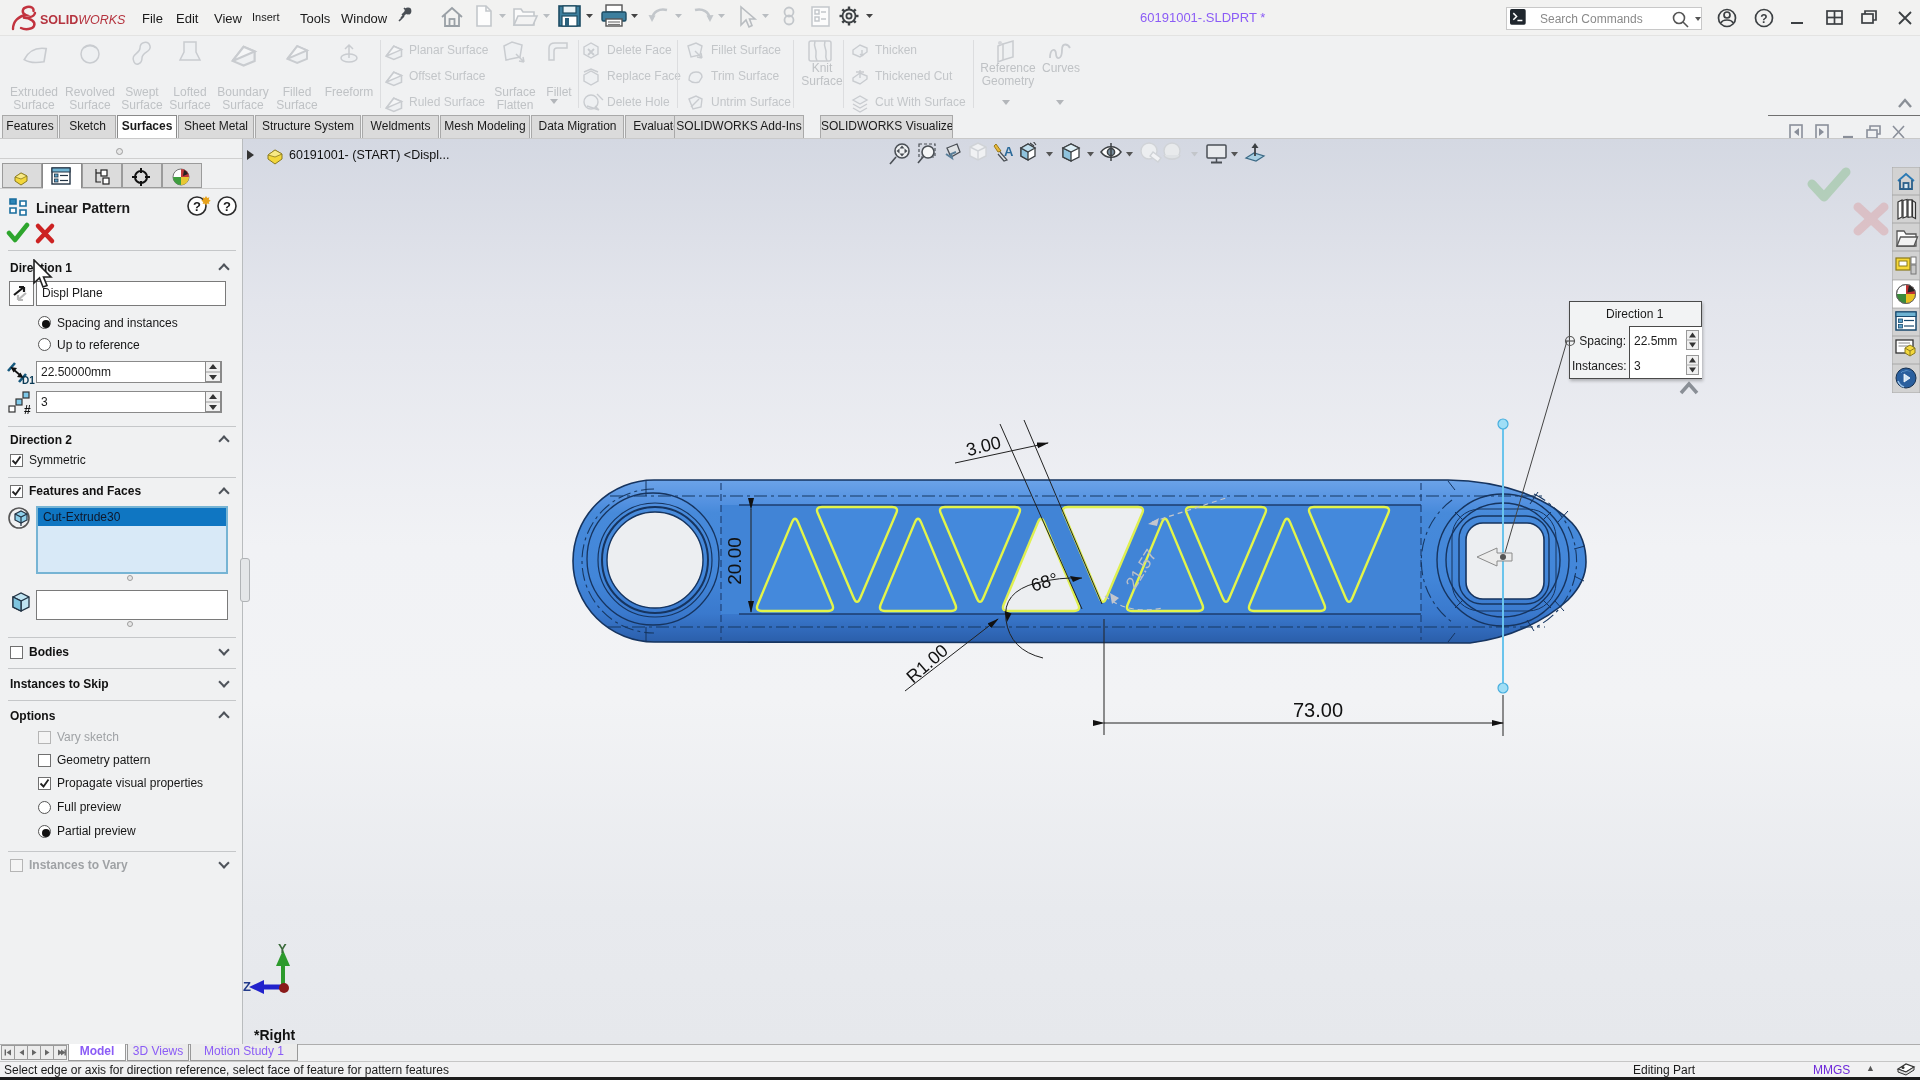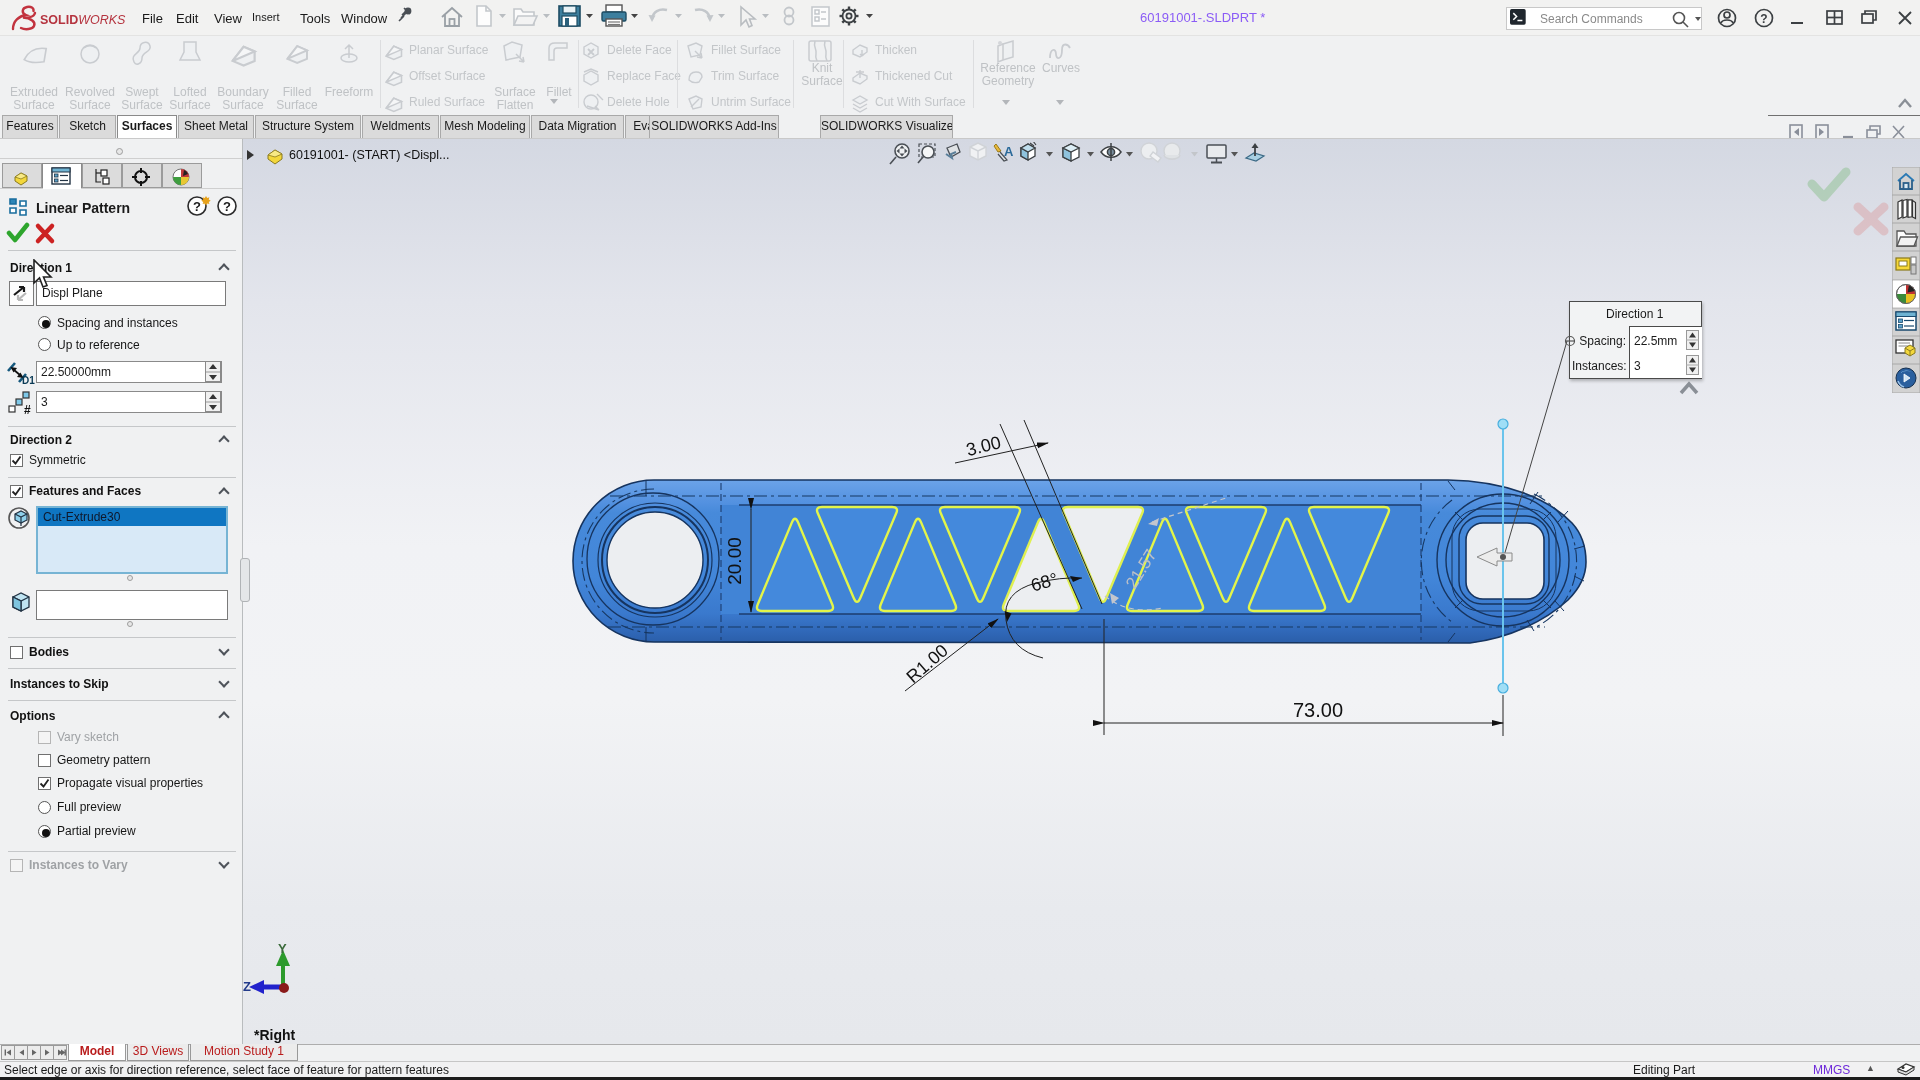--- a/index.html
+++ b/index.html
@@ -11,21 +11,21 @@
 .ptab{position:absolute;top:163px;width:40px;height:25px;background:#dcdcdc;border:1px solid #9b9b9b}
 .hdr{position:absolute;font-weight:bold;font-size:12px;color:#111}
 .cup{position:absolute;width:8px;height:8px;border-left:2.4px solid #4e535a;border-top:2.4px solid #4e535a;transform:rotate(45deg)}
 .cdn{position:absolute;width:8px;height:8px;border-left:2.4px solid #4e535a;border-top:2.4px solid #4e535a;transform:rotate(225deg)}
 .div{position:absolute;left:8px;width:228px;height:1px;background:#c5c7c9}
 .cb{position:absolute;width:13px;height:13px;background:#fff;border:1px solid #707070}
 .rad{position:absolute;width:13px;height:13px;background:#fff;border:1px solid #555;border-radius:50%}
 .lbl{position:absolute;font-size:12px;color:#161616}
 .grip{position:absolute;width:7px;height:7px;border-radius:50%;background:#e7e7e7;border:1px solid #9d9d9d}
 .spin{position:absolute;width:16px;height:21px;border:1px solid #8a8a8a;background:#f0f0f0}
-.btab{position:absolute;top:1044px;height:17px;background:#ececec;border:1px solid #999;border-top:none;font-size:12px;text-align:center;line-height:15px;color:#b91c1c}
+.btab{position:absolute;top:1044px;height:17px;background:#ececec;border:1px solid #999;border-top:none;font-size:12px;text-align:center;line-height:15px;color:#8b5cf6}
 </style></head>
 <body>
 
 <div class="a" style="left:0;top:0;width:1920px;height:36px;background:#f2f2f1;border-bottom:1px solid #e3e3e2"></div>
 <div id="logo" class="a" style="left:10px;top:4px;width:230px;height:30px">
 <svg width="230" height="30" viewBox="0 0 230 30">
  <g stroke="#c2333e" fill="none" stroke-width="2.4" stroke-linecap="round">
   <path d="M3 25 C 3 17 9 12 16 11 C 11 9 12 4 17 3 C 21 2.2 24 4 23.5 7"></path>
   <path d="M25 9 C 24 13 18 14 13 13.5 C 21 14 26 18 24 22 C 22.5 25.5 15 26 11 24"></path>
  </g>
@@ -301,21 +301,21 @@
 <div class="a" style="left:0;top:115px;width:1920px;height:24px;background:#f0f1f2"></div>
 <div class="tab" style="left:2px;width:56px">Features</div>
 <div class="tab" style="left:59px;width:57px">Sketch</div>
 <div class="tab" style="left:117px;width:60px;background:#fff;border-color:#8a8a8a;font-weight:bold;height:24px">Surfaces</div>
 <div class="tab" style="left:178px;width:76px">Sheet Metal</div>
 <div class="tab" style="left:255px;width:106px">Structure System</div>
 <div class="tab" style="left:362px;width:77px">Weldments</div>
 <div class="tab" style="left:440px;width:90px">Mesh Modeling</div>
 <div class="tab" style="left:531px;width:93px">Data Migration</div>
 <div class="tab" style="left:625px;width:63px">Evaluate</div>
-<div class="tab" style="left:649px;width:130px">SOLIDWORKS Add-Ins</div>
+<div class="tab" style="left:674px;width:130px">SOLIDWORKS Add-Ins</div>
 <div class="tab" style="left:820px;width:133px">SOLIDWORKS Visualize</div>
 <div class="a" style="left:1768px;top:115px;width:152px;height:1px;background:#707070"></div>
 <div id="docwin" class="a" style="left:1780px;top:116px;width:140px;height:26px">
 <svg width="140" height="26" viewBox="0 0 140 26" fill="none" stroke="#8a8f9a" stroke-width="1.6">
  <rect x="10" y="9" width="12" height="14"></rect>
       <path d="M19 12 l-5 4 5 4 z" fill="#8a8f9a" stroke="none"></path>
  <rect x="36" y="9" width="12" height="14"></rect>
       <path d="M39 12 l5 4 -5 4 z" fill="#8a8f9a" stroke="none"></path>
  <line x1="63" y1="21" x2="73" y2="21" stroke-width="2.2"></line>
  <rect x="87" y="14" width="10" height="8"></rect>

